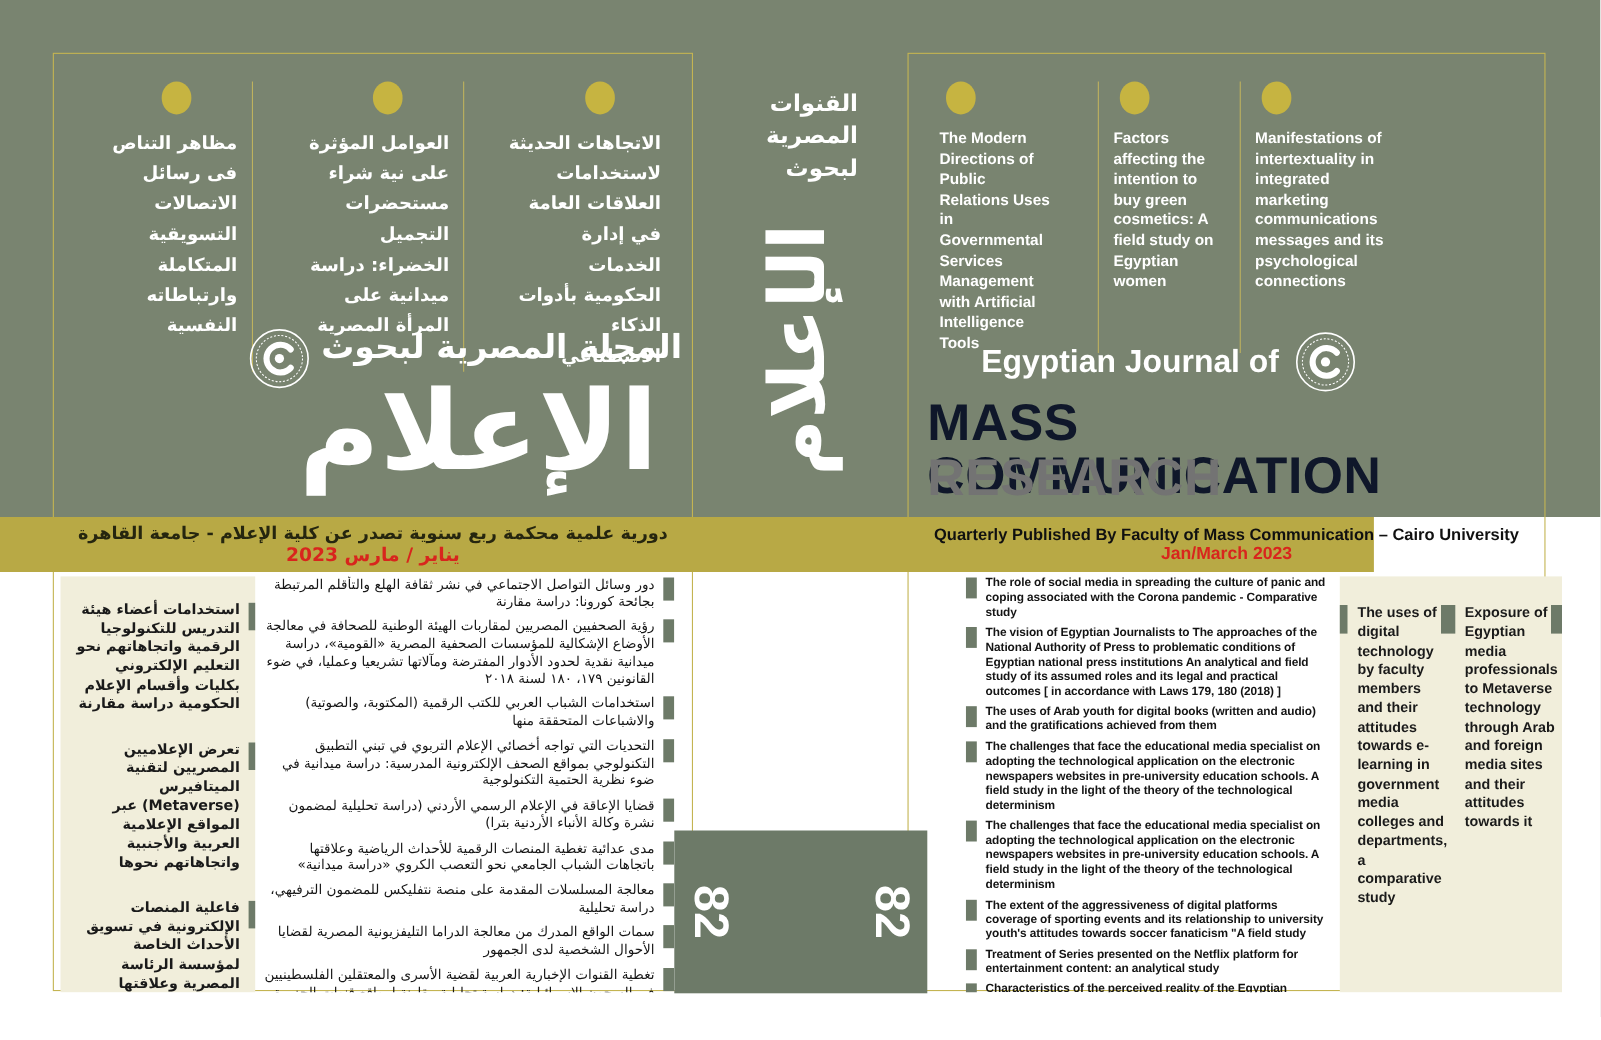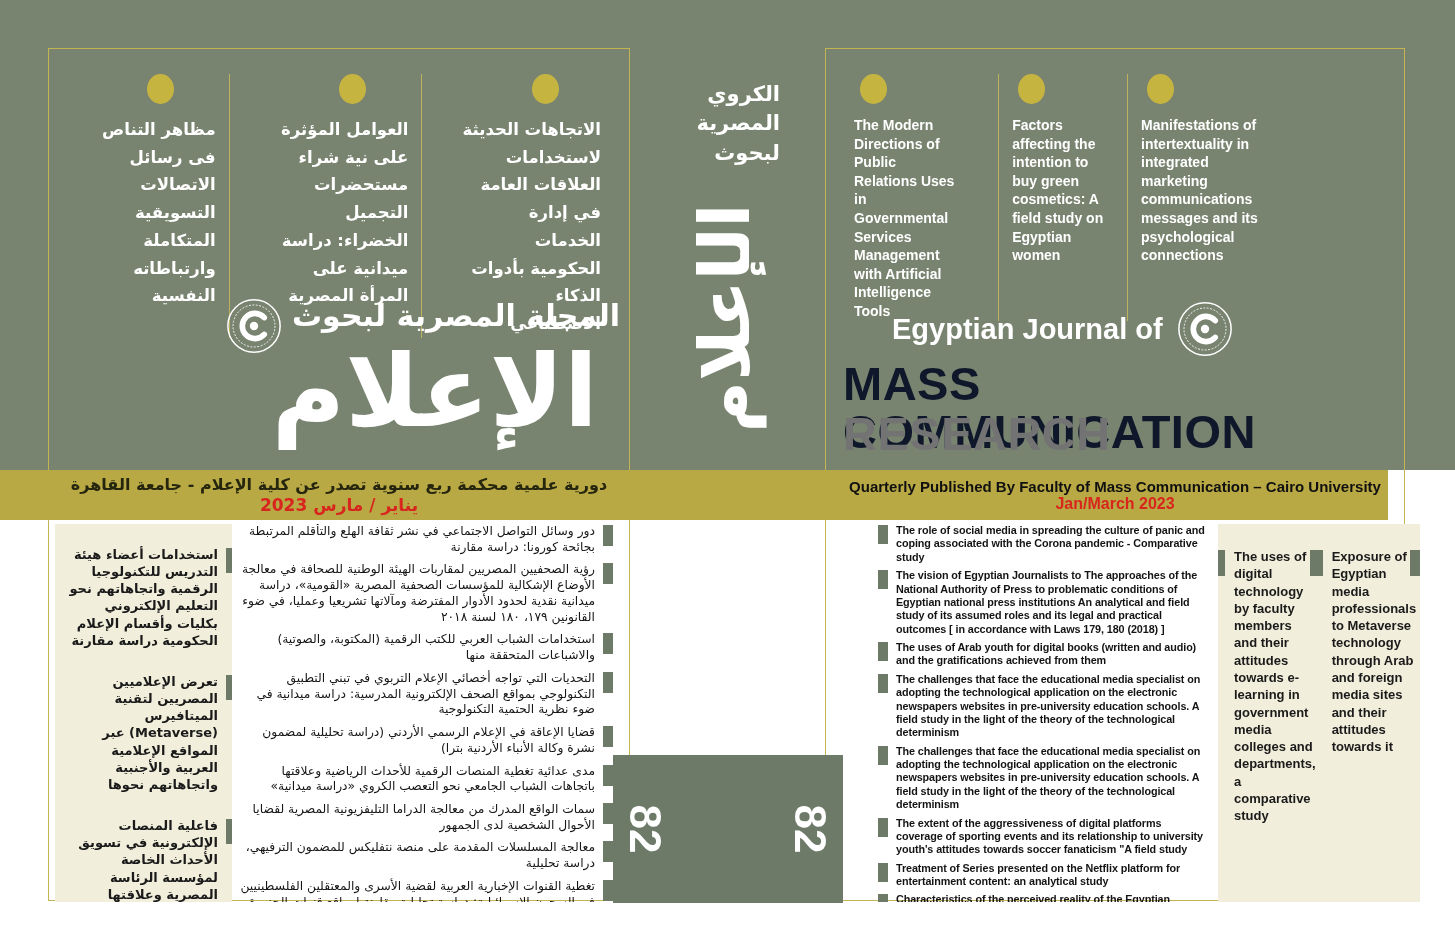--- a/index.html
+++ b/index.html
@@ -9,21 +9,21 @@
     --goldline:#c4b452;
     --dotgold:#c6b441;
     --cream:#f1eedb;
     --red:#d8251d;
     --ar:"DejaVu Sans", sans-serif;
     --en:"Liberation Sans", sans-serif;
   }
   html,body{margin:0;padding:0;background:#e8e8e8;}
   .page{position:relative;width:1455px;height:945px;background:#ffffff;overflow:hidden;font-family:var(--en);}
   .green-top{position:absolute;left:0;top:0;width:1455px;height:470px;background:var(--green);z-index:0;}
-  .gold-band{position:absolute;left:0;top:470px;width:1388px;height:50px;background:var(--gold);z-index:2;}
+  .gold-band{position:absolute;left:0;top:470px;width:1218px;height:50px;background:var(--gold);z-index:2;padding-left:31px;}
   .frame{position:absolute;top:48px;height:853px;border:1px solid var(--goldline);box-sizing:border-box;z-index:1;}
   .frame-left{left:48px;width:582px;}
   .frame-right{left:825px;width:580px;}
 
   
   .feat{position:absolute;top:48px;box-sizing:border-box;display:flex;z-index:3;padding:26px 16px 0;}
   .feat-ar{left:48px;width:582px;direction:rtl;}
   .feat-en{left:825px;width:479px;}
   .feat-col{flex:1 1 0;padding:0 13px;position:relative;min-height:235px;box-sizing:border-box;}
   .feat-ar .feat-col:not(:last-child){border-left:1px solid rgba(202,186,90,.85);padding-left:40px;}
@@ -142,21 +142,21 @@
       <circle cx="30" cy="30" r="28" fill="none" stroke="#ffffff" stroke-width="1.6"></circle>
       <circle cx="30" cy="30" r="22.5" fill="none" stroke="#ffffff" stroke-width="1" stroke-dasharray="2 1.7"></circle>
       <path d="M41 21 A 13.5 13.5 0 1 0 41 39" fill="none" stroke="#ffffff" stroke-width="6" stroke-linecap="round"></path>
       <circle cx="30" cy="30" r="4.5" fill="#ffffff"></circle>
     </svg>
   </div>
   <div class="mast-en-big1">MASS COMMUNICATION</div>
   <div class="mast-en-big2">RESEARCH</div>
 
   <div class="spine-small">
-    <div>الكروي</div>
+    <div>القنوات</div>
     <div>المصرية</div>
     <div>لبحوث</div>
   </div>
   <div class="spine-big">
     <span>الإعلام</span>
   </div>
 
   <div class="gold-band">
     <div class="band-half band-ar">
       <div class="band-ar-text">دورية علمية محكمة ربع سنوية تصدر عن كلية الإعلام - جامعة القاهرة</div>
@@ -194,25 +194,25 @@
     <div class="row">
         <span class="b"></span>
         <span class="t">قضايا الإعاقة في الإعلام الرسمي الأردني (دراسة تحليلية لمضمون نشرة وكالة الأنباء الأردنية بترا)</span>
       </div>
     <div class="row">
         <span class="b"></span>
         <span class="t">مدى عدائية تغطية المنصات الرقمية للأحداث الرياضية وعلاقتها باتجاهات الشباب الجامعي نحو التعصب الكروي «دراسة ميدانية»</span>
       </div>
     <div class="row">
         <span class="b"></span>
+        <span class="t">معالجة المسلسلات المقدمة على منصة نتفليكس للمضمون الترفيهي، دراسة تحليلية</span>
+      </div>
+    <div class="row">
+        <span class="b"></span>
         <span class="t">سمات الواقع المدرك من معالجة الدراما التليفزيونية المصرية لقضايا الأحوال الشخصية لدى الجمهور</span>
-      </div>
-    <div class="row">
-        <span class="b"></span>
-        <span class="t">معالجة المسلسلات المقدمة على منصة نتفليكس للمضمون الترفيهي، دراسة تحليلية</span>
       </div>
     <div class="row">
         <span class="b"></span>
         <span class="t">تغطية القنوات الإخبارية العربية لقضية الأسرى والمعتقلين الفلسطينيين في السجون الإسرائيلية: دراسة تحليلية مقارنة لمواقع قنوات الجزيرة والميادين والعربية على الإنترنت</span>
       </div>
 
   </div>
 
   <div class="toc-en-main">
     <div class="row">

